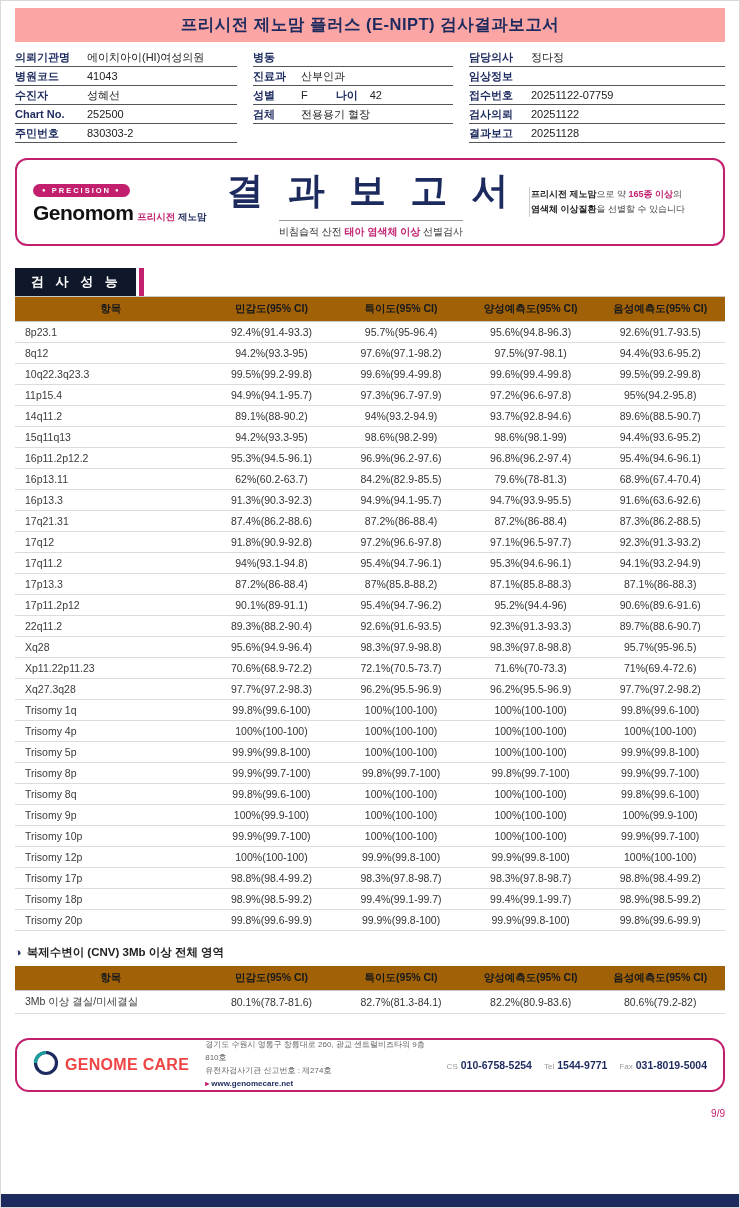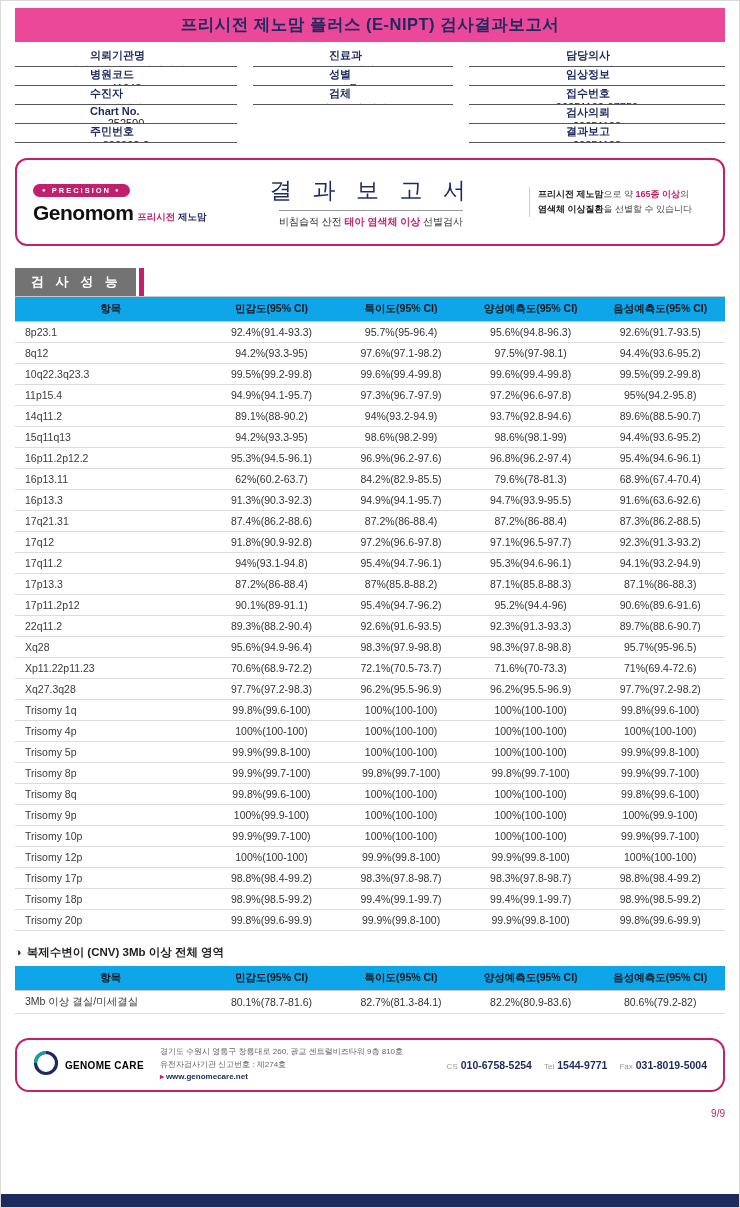--- a/index.html
+++ b/index.html
@@ -9,41 +9,40 @@
     background:#fff;
     font-family:"Liberation Sans", sans-serif;
     position:relative;
     overflow:hidden;
     border:1px solid #d9d9d9;
   }
   .page { padding:7px 14px 0; }
 
   
   .title-band {
-    background:#ec4899;
+    background:#fca5a5;
     color:#1c2a5e;
     font-weight:bold;
     font-size:16.5px;
     text-align:center;
     padding:6px 0;
     letter-spacing:0.5px;
   }
 
   
   .info-grid { display:flex; gap:16px; margin-top:6px; }
   .info-col-a { flex:0 0 222px; }
   .info-col-b { flex:0 0 200px; }
   .info-col-c { flex:1; }
   .info-row {
     display:flex; align-items:center;
     height:19px;
     border-bottom:1px solid #55565a;
     font-size:11px;
     overflow:hidden;
-    flex-direction:column;
   }
   .info-label { font-weight:bold; color:#1c2a5e; flex-shrink:0; }
   .info-col-a .info-label { width:72px; }
   .info-col-b .info-label { width:48px; }
   .info-col-c .info-label { width:62px; }
   .info-label.second { width:34px; margin-left:28px; }
   .info-value { color:#222; white-space:nowrap; }
 
   
   .result-box {
@@ -62,65 +61,65 @@
     padding:2px 9px; border-radius:9px;
   }
   .precision-pill .dot { font-size:6px; vertical-align:1px; }
   .brand-line { margin-top:4px; white-space:nowrap; }
   .brand-en { font-size:21px; font-weight:bold; color:#111; letter-spacing:-0.5px;margin-top:25px; }
   .brand-ko { font-size:9.5px; font-weight:bold; margin-left:4px; }
   .brand-ko .p1 { color:#c2206f; }
   .brand-ko .p2 { color:#1c2a5e; }
 
   .report-title-block { flex:1; text-align:center; }
-  .report-title { font-size:23px; font-weight:normal; color:#1c2a5e; letter-spacing:7px; white-space:nowrap; }
+  .report-title { font-size:37px; font-weight:bold; color:#1c2a5e; letter-spacing:7px; white-space:nowrap; }
   .report-subtitle {
     display:inline-block;
     border-top:1px solid #999;
     margin-top:4px; padding-top:4px;
     font-size:10px; color:#333;
     white-space:nowrap;
   }
   .subtitle-highlight { color:#c2206f; font-weight:bold; }
 
   .tagline-block {
     width:178px;
     border-left:1px solid #ccc;
-    padding-left:8px;
+    padding-left:1px;
     font-size:9px; color:#444; line-height:1.65;
   }
   .tagline-strong { font-weight:bold; color:#222; }
   .tagline-highlight { color:#c2206f; font-weight:bold; }
 
   
   .section-header {
     margin-top:22px;
     border-bottom:1px solid #c9c9c9;
     display:flex; align-items:stretch;
   }
   .section-chip {
-    background:#737373; color:#fff;
+    background:#0f172a; color:#fff;
     font-weight:bold; font-size:13px; letter-spacing:4px;
     padding:5px 14px 5px 16px;
   }
   .section-chip-accent { width:5px; background:#c2206f; margin-left:3px; }
 
   
   .tbl-caption {
     margin:14px 0 6px;
     font-weight:bold; font-size:11.5px; color:#222;
   }
   .cap-icon { color:#1c2a5e; margin-right:5px; font-size:11px; }
 
   table.perf-table {
     width:100%; border-collapse:collapse; table-layout:fixed;
     font-size:10.5px; color:#333;
   }
   .perf-table th {
-    background:#0ea5e9;
+    background:#a16207;
     color:#15181c; font-weight:bold;
     padding:5px 2px;
     border-bottom:1px solid #c6c6c6;
     text-align:center;
   }
   .perf-table td {
     padding:4px 2px;
     text-align:center;
     border-bottom:1px solid #dcdcdc;
     white-space:nowrap;
@@ -133,21 +132,21 @@
   .footer-box {
     margin-top:24px;
     border:2px solid #c2206f;
     border-radius:14px;
     display:flex; align-items:center;
     padding:8px 16px;
     gap:10px;
     height:54px;
   }
   .footer-logo { display:flex; align-items:center; gap:6px; flex-shrink:0; }
-  .company-name { font-weight:bold; color:#000000; font-size:10px; letter-spacing:0.3px; }
+  .company-name { font-weight:bold; color:#ef4444; font-size:16px; letter-spacing:0.3px; }
   .footer-address { font-size:8px; color:#666; line-height:1.6; margin-left:6px; }
   .website-row { color:#1c2a5e; font-weight:bold; }
   .website-arrow { color:#c2206f; margin-right:2px; }
   .footer-contacts {
     margin-left:auto; display:flex; gap:12px; align-items:baseline;
     font-size:8px; color:#999; white-space:nowrap;
   }
   .contact-value { font-size:10.5px; font-weight:bold; color:#1c2a5e; margin-left:3px; }
 
   .page-number { text-align:right; color:#c2206f; font-size:10px; margin-top:16px; }
@@ -183,20 +182,24 @@
         <div class="info-row">
           <span class="info-label">Chart No.</span>
           <span class="info-value">252500</span>
         </div>
         <div class="info-row">
           <span class="info-label">주민번호</span>
           <span class="info-value">830303-2</span>
         </div>
       </div>
     <div class="info-col-b">
+        <div class="info-row">
+          <span class="info-label">병동</span>
+          <span class="info-value"></span>
+        </div>
         <div class="info-row">
           <span class="info-label">진료과</span>
           <span class="info-value">산부인과</span>
         </div>
         <div class="info-row">
           <span class="info-label">성별</span>
           <span class="info-value">F</span>
           <span class="info-label second">나이</span>
           <span class="info-value">42</span>
         </div>

